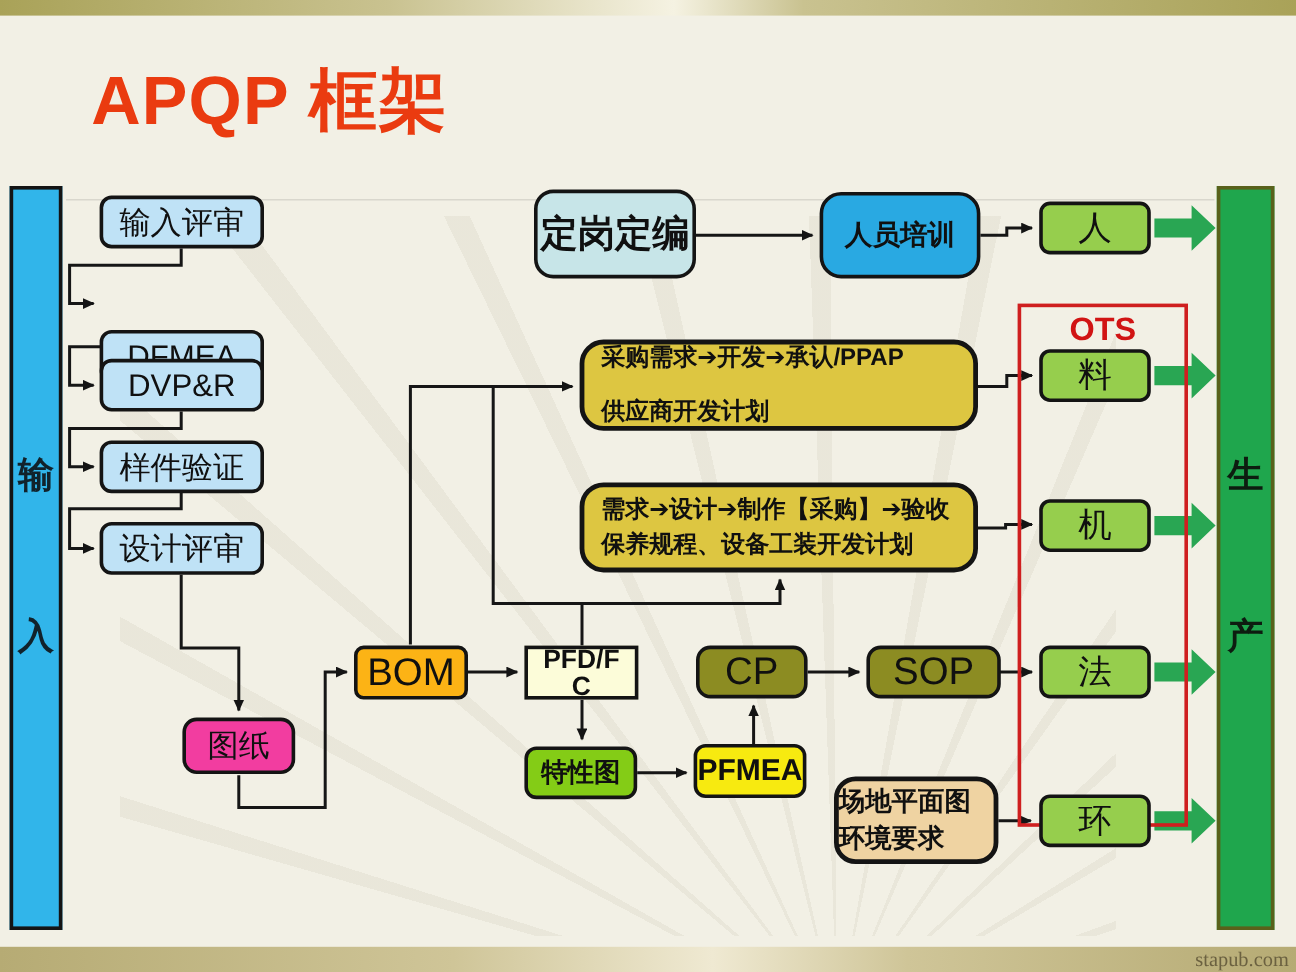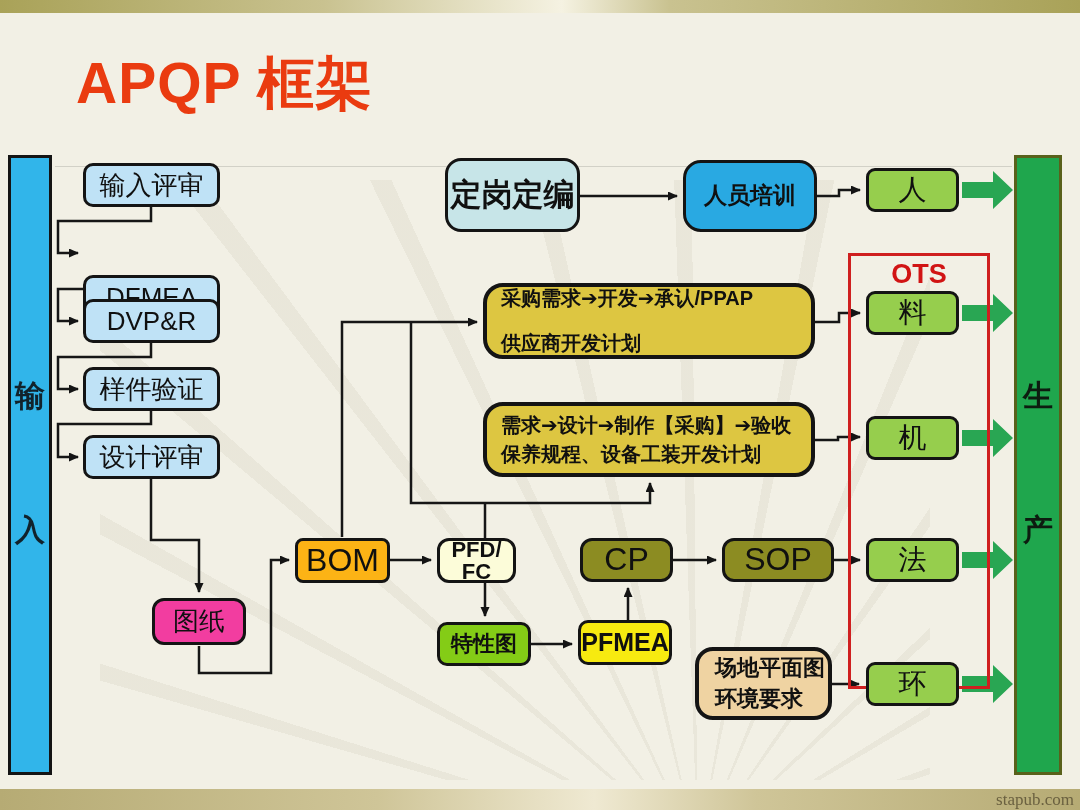--- a/index.html
+++ b/index.html
@@ -30,36 +30,36 @@
   .rail-prod{left:1014px;top:155px;width:48px;height:620px;background:#1fa64d;border-color:#59611b;}
   .rail span{position:absolute;left:0;width:100%;text-align:center;font-size:30px;font-weight:700;color:#11222b;}
   .rail span.c1{top:218px;}
   .rail span.c2{top:352px;}
   .rail-prod span{color:#0d1c10;}
   .chain{left:83px;width:137px;height:44px;background:#bfe2f6;border-radius:10px;}
   .chain.i0{top:163px;} .chain.i1{top:231px;margin-top:44px;} .chain.i2{top:299px;} .chain.i3{top:367px;} .chain.i4{top:435px;}
   
   .n-drawing{left:152px;top:598px;width:94px;height:47px;background:#f23da0;border-radius:12px;}
   .n-bom{left:295px;top:538px;width:95px;height:45px;background:#fcb315;border-radius:8px;font-size:32px;}
-  .n-pfd{left:437px;top:538px;width:79px;height:45px;background:#fcfcd9;border-radius:12px;
+  .n-pfd{left:437px;top:538px;width:95px;height:45px;background:#fcfcd9;border-radius:0;
          font-size:22px;font-weight:700;word-break:break-all;padding:0 9px;line-height:1.0;}
   .n-feature{left:437px;top:622px;width:94px;height:44px;background:#84cc16;border-radius:10px;font-size:22px;font-weight:700;}
   .n-pfmea{left:578px;top:620px;width:94px;height:45px;background:#f7ea10;border-radius:10px;
          font-size:25px;font-weight:600;word-break:break-all;padding:0 0;line-height:1.0;text-align:center;}
   .n-cp{left:580px;top:538px;width:93px;height:44px;background:#8c8c22;border-radius:12px;font-size:32px;}
   .n-sop{left:722px;top:538px;width:112px;height:44px;background:#8c8c22;border-radius:12px;font-size:32px;}
   .n-staffing{left:445px;top:158px;width:135px;height:74px;background:#c7e5e8;border-radius:16px;font-size:31px;font-weight:700;}
   .n-training{left:683px;top:160px;width:134px;height:72px;background:#29a9e2;border-radius:18px;font-size:23px;font-weight:700;}
   .bigplan{width:332px;background:#ddc641;border-radius:20px;border-width:4px;
     flex-direction:column;align-items:flex-start;justify-content:center;padding:0 0 0 14px;
     font-size:20px;font-weight:700;line-height:1.45;text-align:left;white-space:nowrap;}
   .n-purchase{left:483px;top:283px;height:76px;gap:16px;}
   .n-equipment{left:483px;top:402px;height:75px;}
   .n-site{left:695px;top:647px;width:137px;height:73px;background:#efd3a2;border-radius:18px;border-width:4px;
-    flex-direction:column;align-items:flex-start;justify-content:center;padding-left:16px;
+    flex-direction:column;align-items:flex-start;justify-content:center;
     font-size:22px;font-weight:700;line-height:1.4;text-align:left;}
   .greenbox{left:866px;width:93px;height:44px;background:#96ce4d;border-radius:9px;font-size:28px;}
   .g-man{top:168px;} .g-material{top:291px;} .g-machine{top:416px;} .g-method{top:538px;} .g-env{top:662px;}
   .ots-rect{position:absolute;left:848px;top:253px;width:142px;height:436px;box-sizing:border-box;
     border:3px solid #cf1f1f;background:transparent;}
   .ots-label{position:absolute;left:0;top:3px;width:100%;text-align:center;
     color:#d11414;font-size:27px;font-weight:700;}
   
   svg.wires{position:absolute;left:0;top:0;width:1080px;height:810px;}
   .watermark{position:absolute;right:6px;top:790px;font-family:"Liberation Serif","DejaVu Serif",serif;

